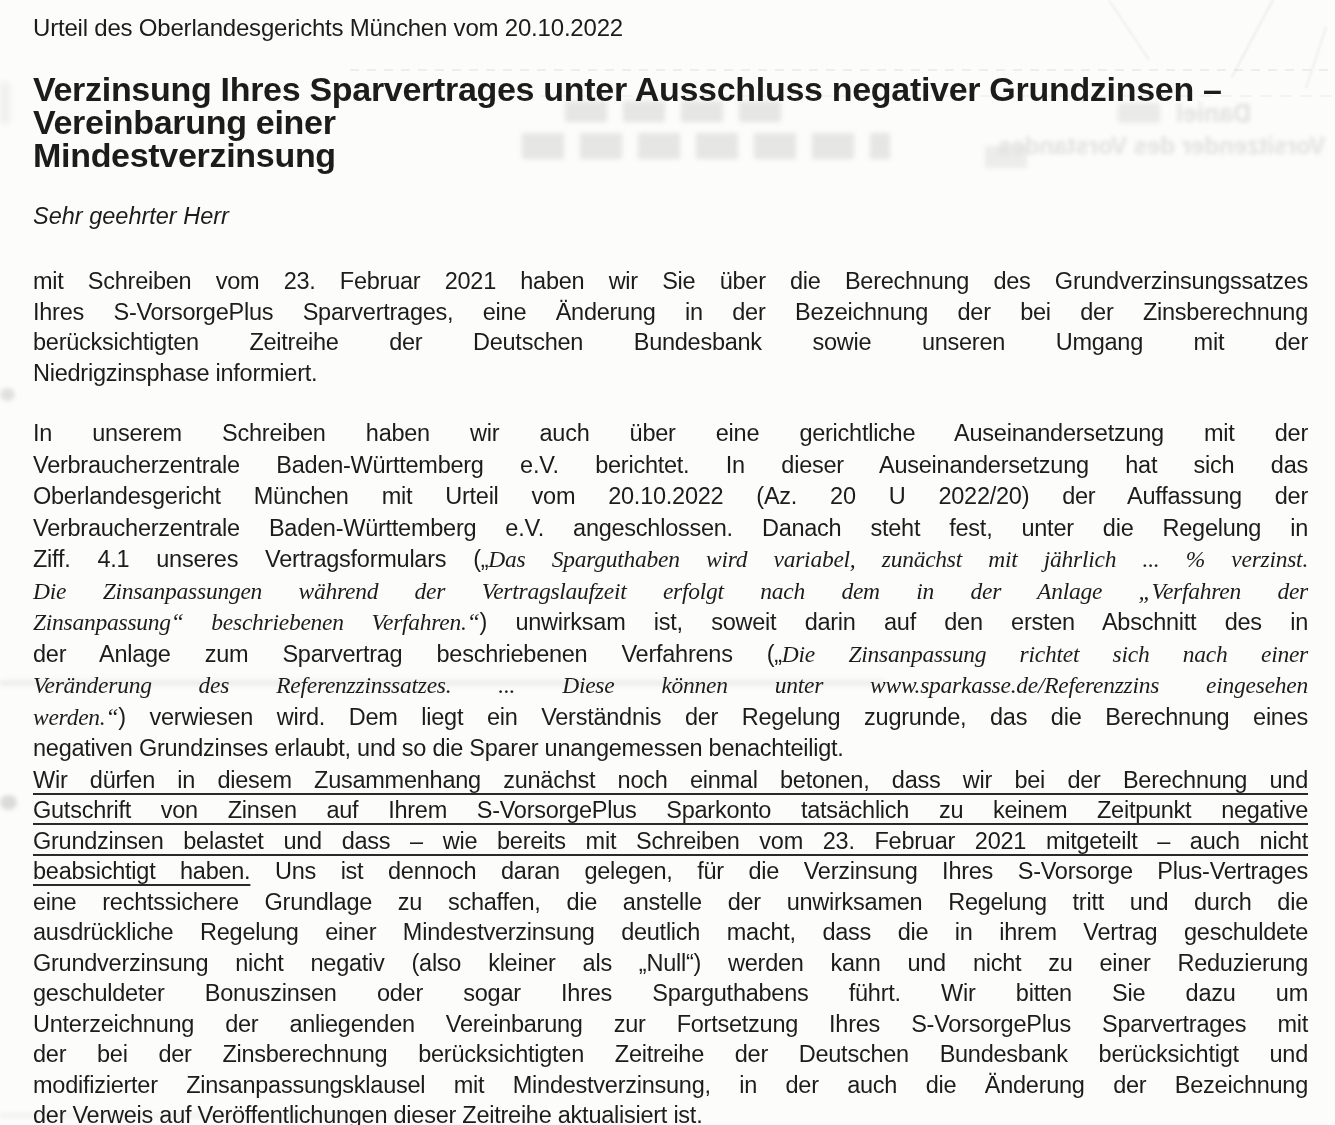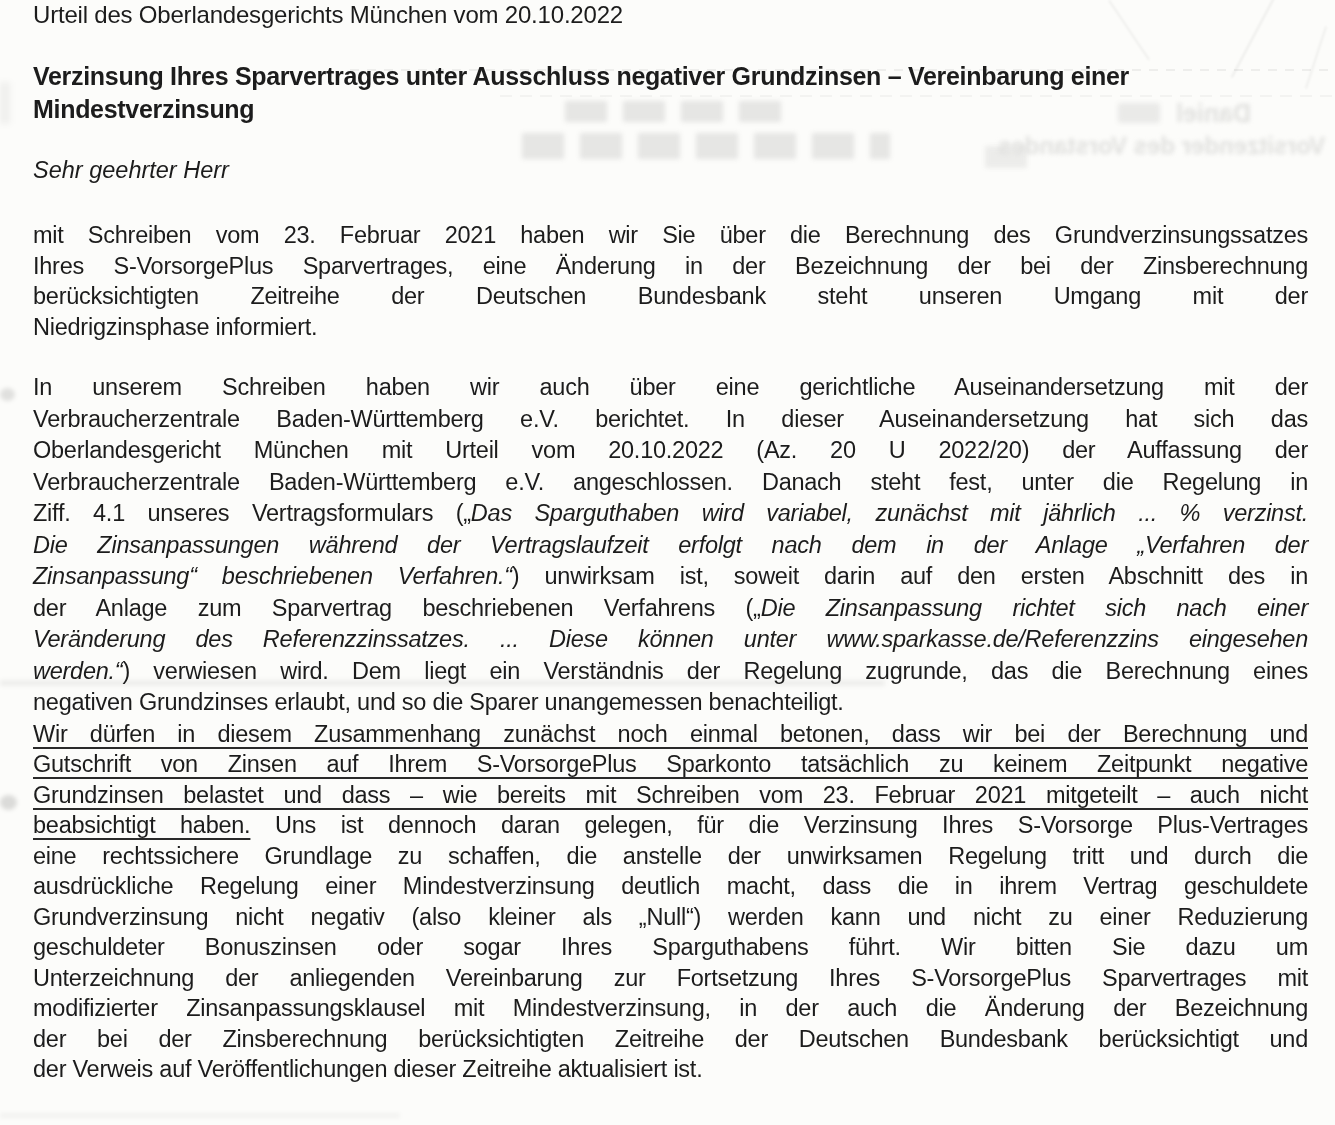--- a/index.html
+++ b/index.html
@@ -7,39 +7,39 @@
     width:1335px;height:1125px;
     background:#fdfdfc;
     font-family:"Liberation Sans","DejaVu Sans",sans-serif;
     color:#1c1c1c;
     overflow:hidden;
   }
   .page{position:relative;width:1335px;height:1125px;background:#fcfcfa;}
   .content{position:absolute;left:33px;top:0;width:1275px;}
 
   .date-line{
-    padding-top:1px;font-size:24px;line-height:28px;letter-spacing:-0.2px;
+    padding-top:14px;font-size:24px;line-height:28px;letter-spacing:-0.2px;
     white-space:nowrap;
   }
   .subject{
-    margin-top:31px;font-weight:bold;font-size:25px;line-height:33px;
+    margin-top:31px;font-weight:bold;font-size:34px;line-height:33px;
     letter-spacing:-0.3px;
   }
   .salutation{margin-top:31px;font-size:23.5px;line-height:27px;font-style:italic;}
 
   .para{font-size:23.5px;letter-spacing:-0.25px;}
   .para .line{
     text-align:justify;text-align-last:justify;text-justify:inter-word;
     white-space:nowrap;white-space:normal;
   }
   .para .line.last{text-align:right;text-align-last:left;}
   .p1{margin-top:36px;line-height:30.5px;}
   .p2{margin-top:30px;line-height:31.5px;}
   .p3{line-height:30.5px;}
-  .it{font-style:italic;}
+  .it{font-style:italic;font-family:Liberation Serif, serif;}
   .ul{
     text-decoration-line:underline;
     text-decoration-thickness:2px;
     text-underline-offset:5px;
     text-decoration-color:#2a2a2a;
   }
 
   
   .artifact{position:absolute;pointer-events:none;}
   .streak1{left:350px;top:69px;width:985px;height:2px;opacity:.45;
@@ -101,21 +101,21 @@
       <div>Verzinsung Ihres Sparvertrages unter Ausschluss negativer Grundzinsen – Vereinbarung einer</div>
       <div>Mindestverzinsung</div>
     </div>
 
     <div class="salutation">Sehr geehrter Herr</div>
 
     <div>
         <div class="para p1">
           <div class="line"><span>mit Schreiben vom 23. Februar 2021 haben wir Sie über die Berechnung des Grundverzinsungssatzes</span></div>
           <div class="line"><span>Ihres S-VorsorgePlus Sparvertrages, eine Änderung in der Bezeichnung der bei der Zinsberechnung</span></div>
-          <div class="line"><span>berücksichtigten Zeitreihe der Deutschen Bundesbank steht unseren Umgang mit der</span></div>
+          <div class="line"><span>berücksichtigten Zeitreihe der Deutschen Bundesbank sowie unseren Umgang mit der</span></div>
           <div class="line last"><span>Niedrigzinsphase informiert.</span></div>
         </div>
         <div class="para p2">
           <div class="line"><span>In unserem Schreiben haben wir auch über eine gerichtliche Auseinandersetzung mit der</span></div>
           <div class="line"><span>Verbraucherzentrale Baden-Württemberg e.V. berichtet. In dieser Auseinandersetzung hat sich das</span></div>
           <div class="line"><span>Oberlandesgericht München mit Urteil vom 20.10.2022 (Az. 20 U 2022/20) der Auffassung der</span></div>
           <div class="line"><span>Verbraucherzentrale Baden-Württemberg e.V. angeschlossen. Danach steht fest, unter die Regelung in</span></div>
           <div class="line"><span>Ziff. 4.1 unseres Vertragsformulars („</span><span class="it">Das Sparguthaben wird variabel, zunächst mit jährlich ... % verzinst.</span></div>
           <div class="line"><span class="it">Die Zinsanpassungen während der Vertragslaufzeit erfolgt nach dem in der Anlage „Verfahren der</span></div>
           <div class="line"><span class="it">Zinsanpassung“ beschriebenen Verfahren.“</span><span>) unwirksam ist, soweit darin auf den ersten Abschnitt des in</span></div>
@@ -127,19 +127,19 @@
         <div class="para p3">
           <div class="line"><span class="ul">Wir dürfen in diesem Zusammenhang zunächst noch einmal betonen, dass wir bei der Berechnung und</span></div>
           <div class="line"><span class="ul">Gutschrift von Zinsen auf Ihrem S-VorsorgePlus Sparkonto tatsächlich zu keinem Zeitpunkt negative</span></div>
           <div class="line"><span class="ul">Grundzinsen belastet und dass – wie bereits mit Schreiben vom 23. Februar 2021 mitgeteilt – auch nicht</span></div>
           <div class="line"><span class="ul">beabsichtigt haben.</span><span> Uns ist dennoch daran gelegen, für die Verzinsung Ihres S-Vorsorge Plus-Vertrages</span></div>
           <div class="line"><span>eine rechtssichere Grundlage zu schaffen, die anstelle der unwirksamen Regelung tritt und durch die</span></div>
           <div class="line"><span>ausdrückliche Regelung einer Mindestverzinsung deutlich macht, dass die in ihrem Vertrag geschuldete</span></div>
           <div class="line"><span>Grundverzinsung nicht negativ (also kleiner als „Null“) werden kann und nicht zu einer Reduzierung</span></div>
           <div class="line"><span>geschuldeter Bonuszinsen oder sogar Ihres Sparguthabens führt. Wir bitten Sie dazu um</span></div>
           <div class="line"><span>Unterzeichnung der anliegenden Vereinbarung zur Fortsetzung Ihres S-VorsorgePlus Sparvertrages mit</span></div>
+          <div class="line"><span>der bei der Zinsberechnung berücksichtigten Zeitreihe der Deutschen Bundesbank berücksichtigt und</span></div>
           <div class="line"><span>modifizierter Zinsanpassungsklausel mit Mindestverzinsung, in der auch die Änderung der Bezeichnung</span></div>
-          <div class="line"><span>der bei der Zinsberechnung berücksichtigten Zeitreihe der Deutschen Bundesbank berücksichtigt und</span></div>
           <div class="line last"><span>der Verweis auf Veröffentlichungen dieser Zeitreihe aktualisiert ist.</span></div>
         </div>
       </div>
   </div>
 </div>
 
 </body></html>

